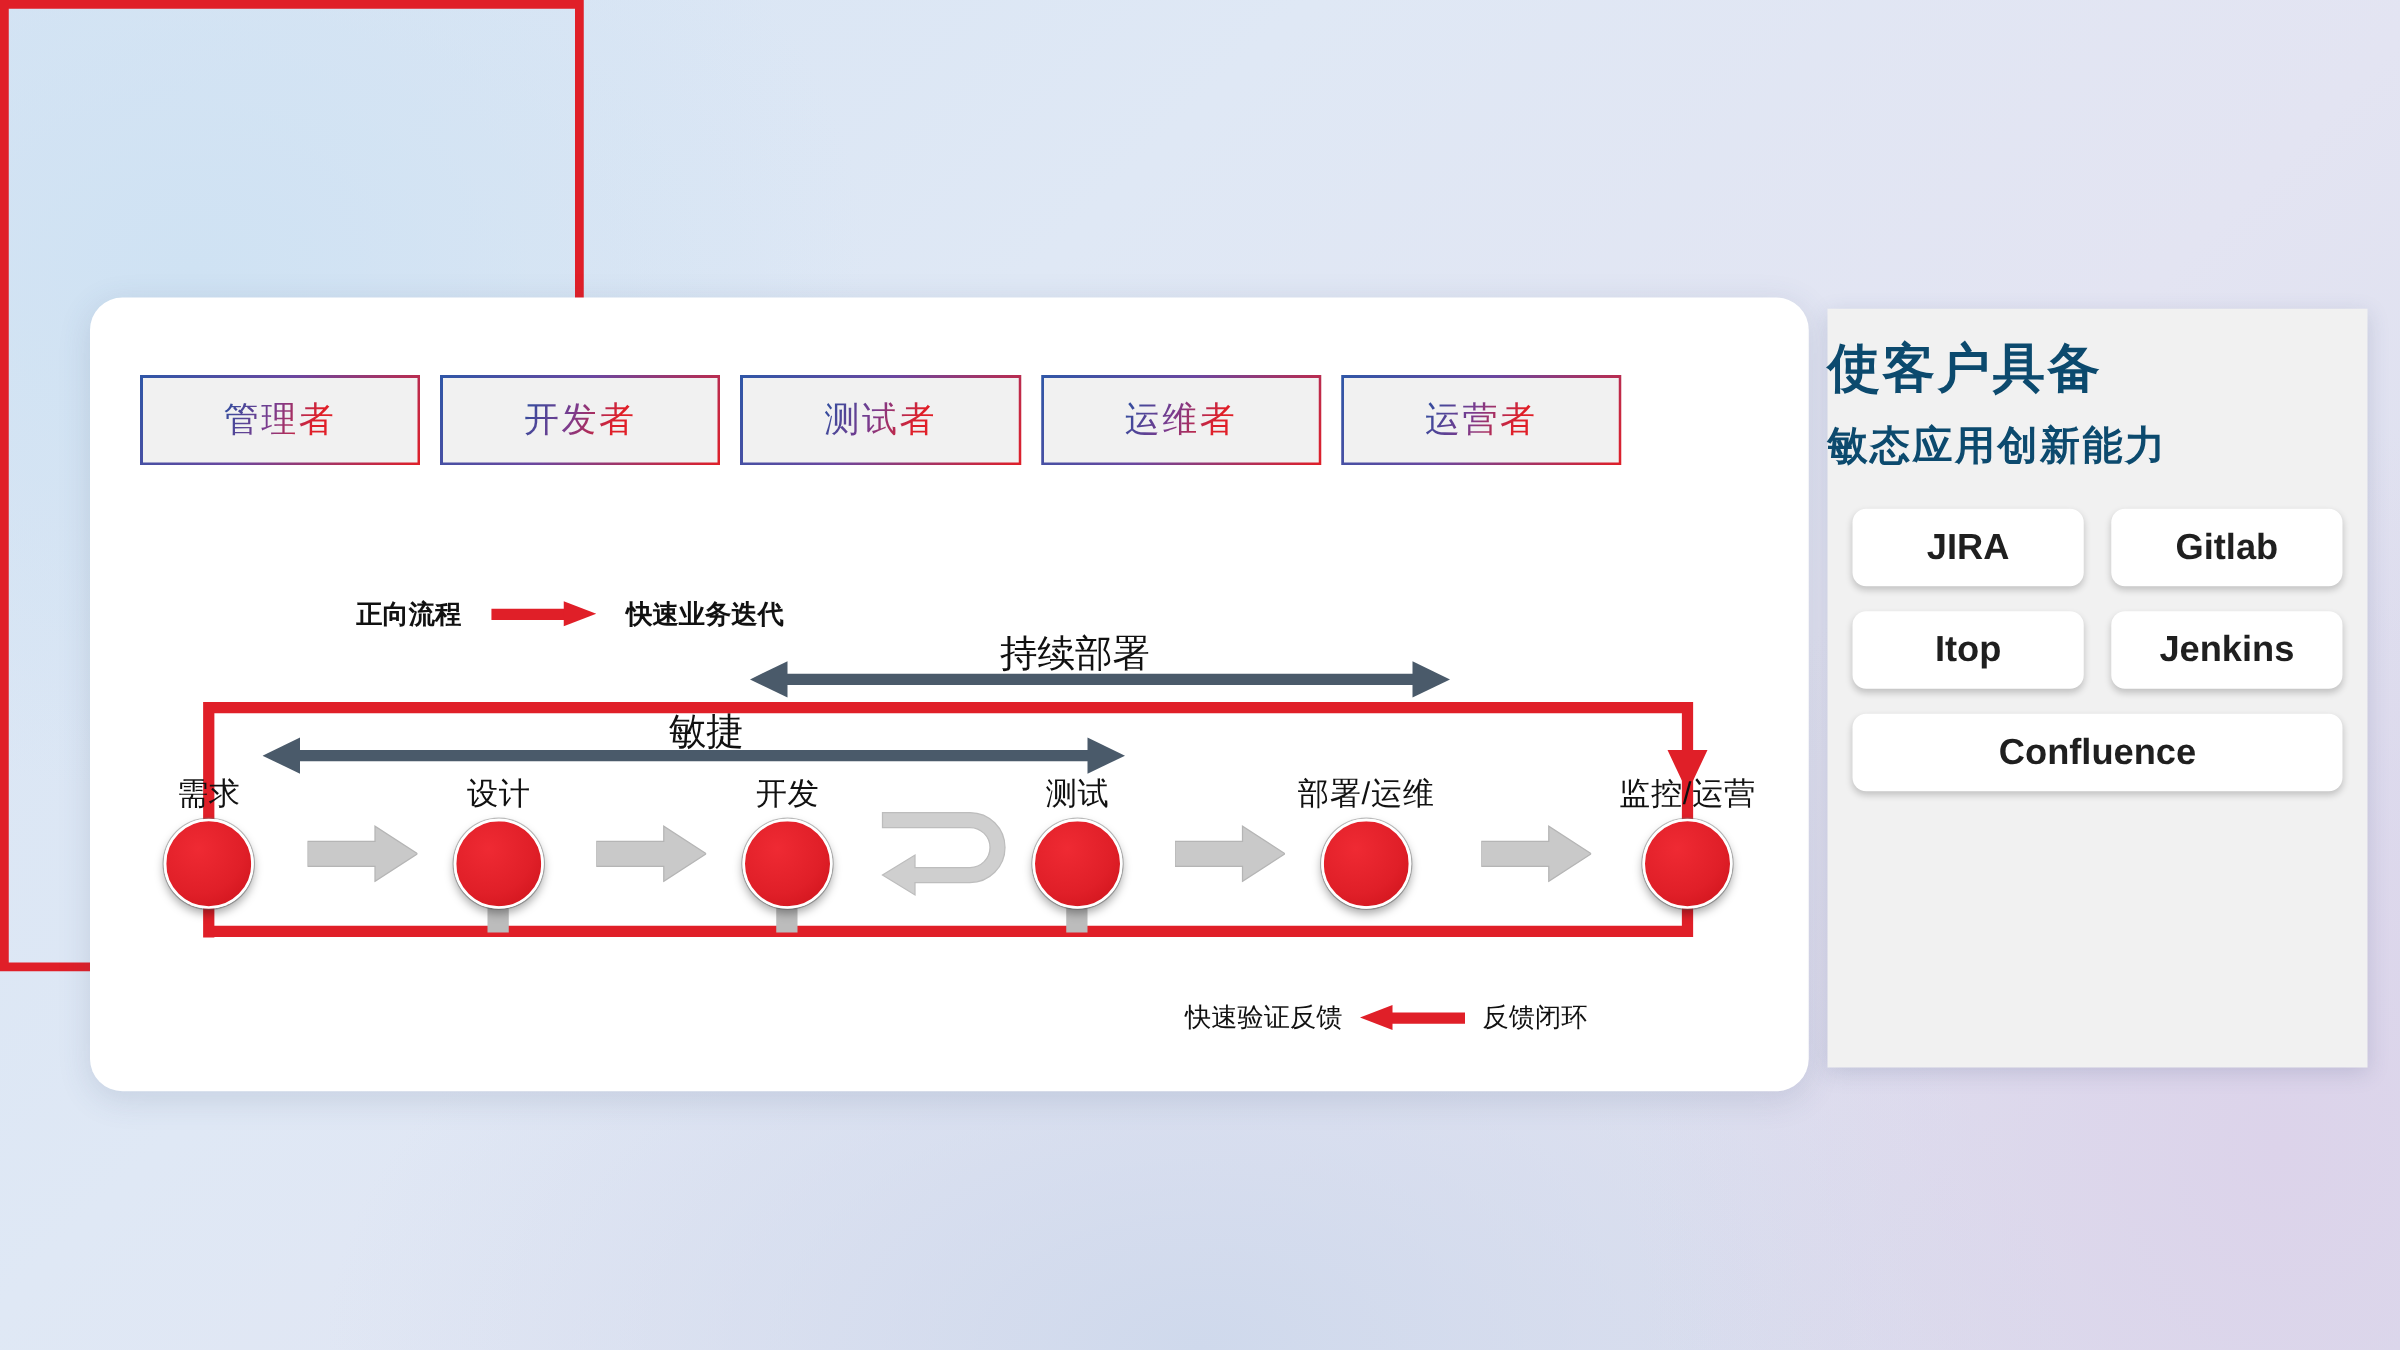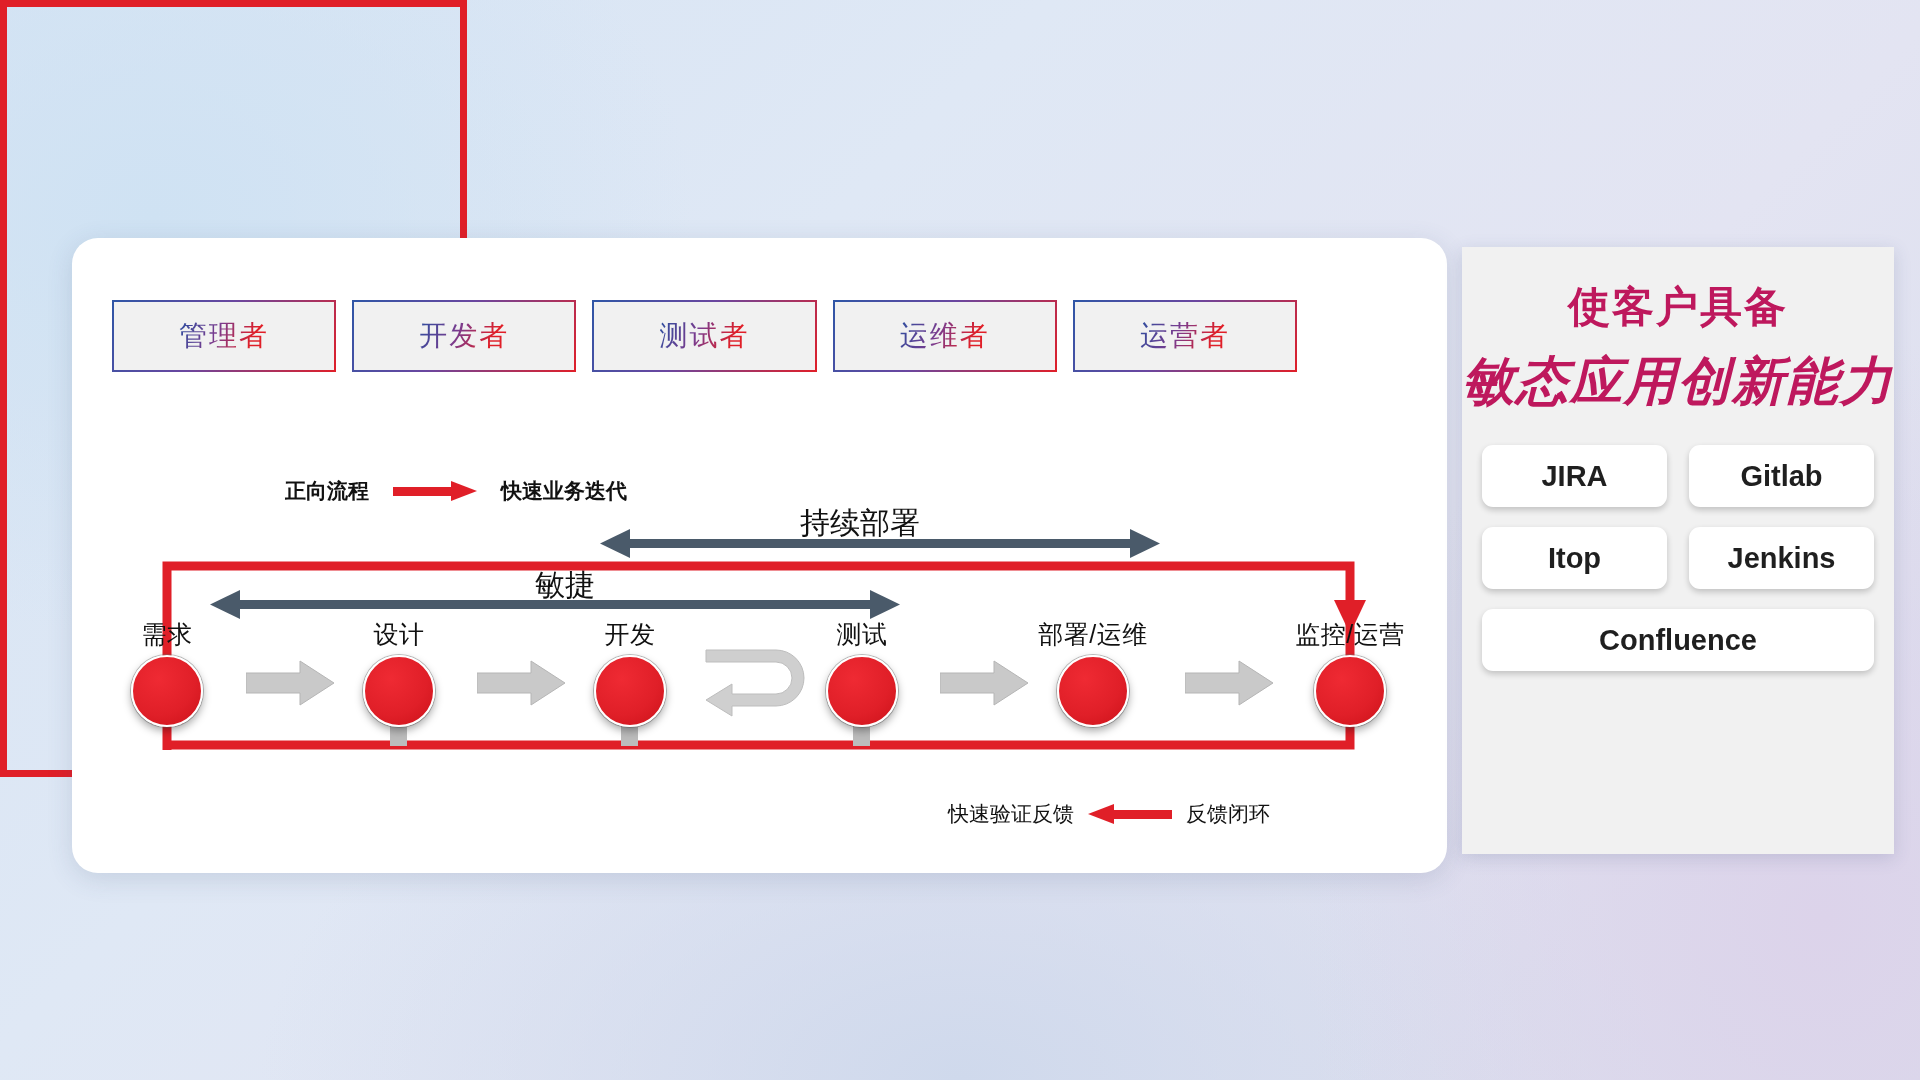--- a/index.html
+++ b/index.html
@@ -117,28 +117,28 @@
   .chev { position: absolute; }
 
   
   #tools-panel {
     position: absolute;
     left: 1462px; top: 247px; width: 432px; height: 607px;
     background: #f1f1f1;
     box-shadow: 0 4px 16px rgba(60,80,120,0.18);
   }
   #tools-title {
-    padding-top: 32px;
-    text-align: center;
-    color: #be185d;
+    padding-top: 20px;
+    text-align: left;
+    color: #0c4a6e;
     font-weight: bold;
     letter-spacing: 2px;
   }
   #tools-title .line1 { font-size: 42px; display:block; margin-bottom: 12px; }
-  #tools-title .line2 { font-size: 52px; display:block;font-style:italic; }
+  #tools-title .line2 { font-size: 32px; display:block; }
   #tools-grid {
     margin: 28px 20px 0 20px;
     display: flex; flex-wrap: wrap; gap: 20px 22px;
   }
   .tool-btn {
     background: #ffffff;
     border-radius: 11px;
     height: 62px;
     display: flex; align-items: center; justify-content: center;
     font-size: 29px; font-weight: bold; color: #1f1f1f;

